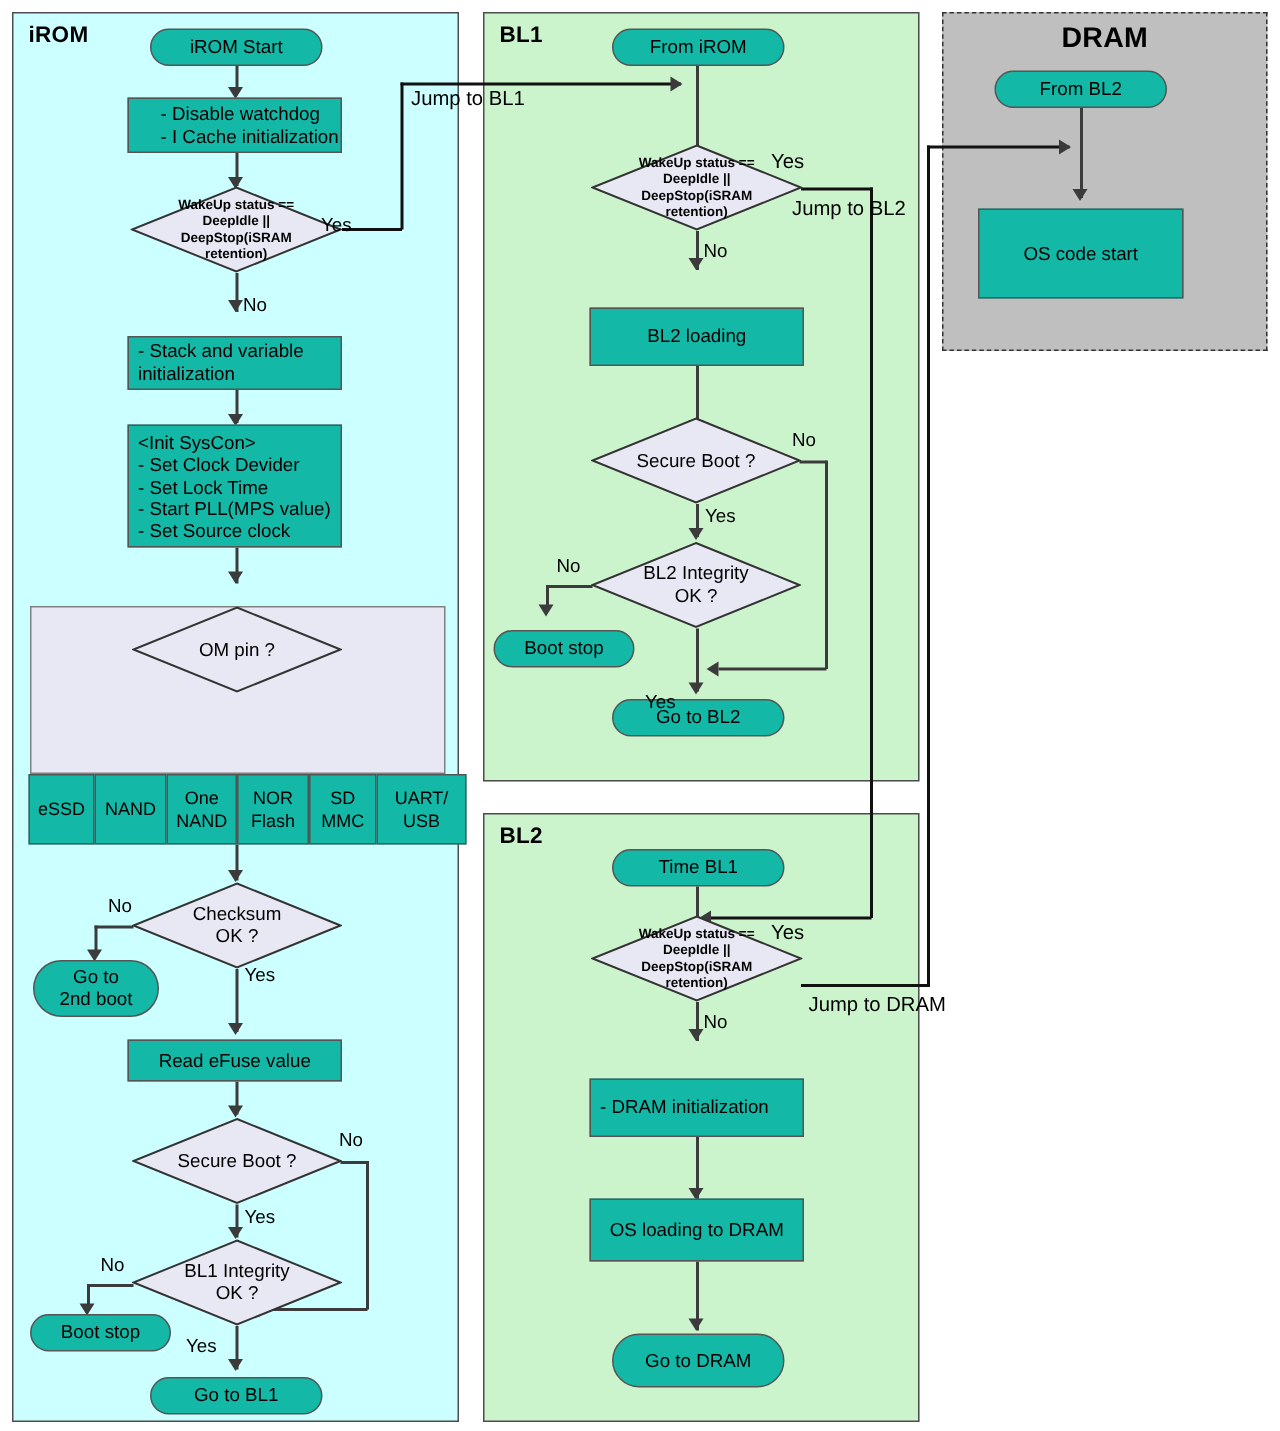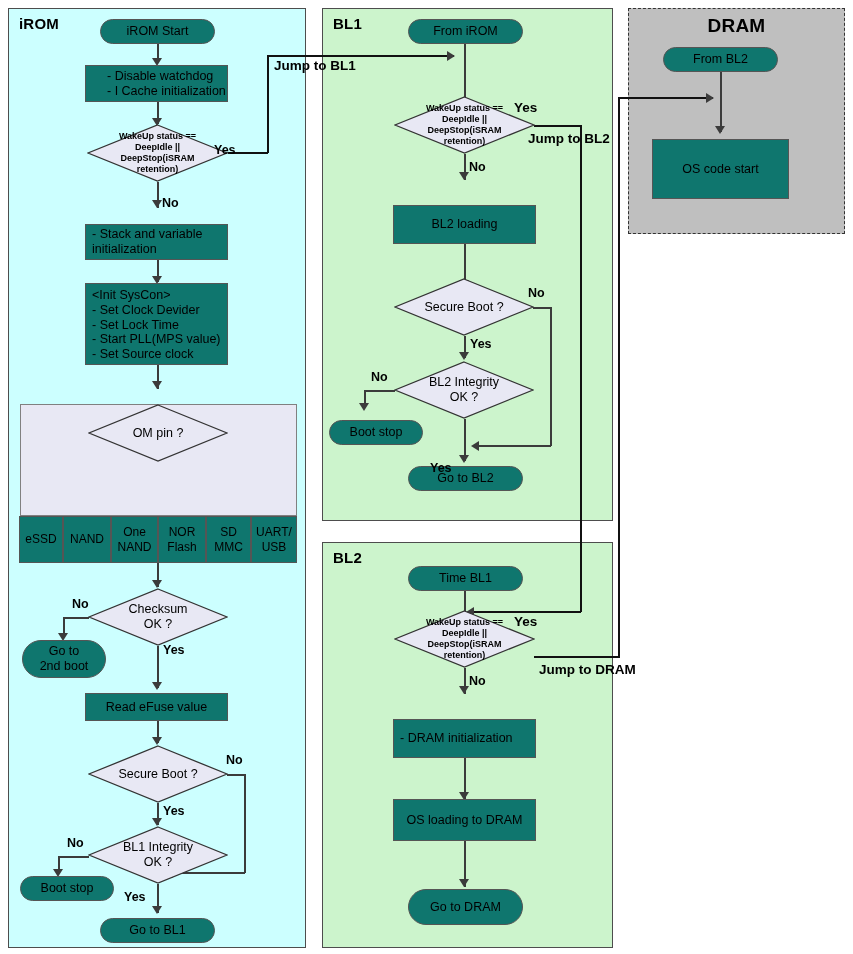--- a/index.html
+++ b/index.html
@@ -50,21 +50,21 @@
     letter-spacing: .2px;
   }
   .sec-label.center {
     left: 0; right: 0; text-align: center;
     font-size: 19px;
   }
   
   .node {
     position: absolute;
     box-sizing: border-box;
-    background: #0f766e;
+    background: #14b8a6;
     border: 1px solid #555;
     color: #000;
     display: flex;
     align-items: center;
     justify-content: center;
     text-align: center;
     line-height: 1.18;
     font-size: 12.5px;
     white-space: pre-line;
     z-index: 5;
@@ -131,21 +131,20 @@
     border-bottom: 5px solid transparent;
     border-right: 8px solid #3b3b3b;
   }
   
   .elabel {
     position: absolute;
     font-size: 12.5px;
     color: #000;
     z-index: 6;
     white-space: nowrap;
-    font-weight: bold;
   }
   .elabel.big { font-size: 13.5px; }
   
   .watermark {
     position: absolute;
     left: 533px; top: 919px;
     font-family: "Liberation Serif", serif;
     font-size: 18px;
     color: #dedede;
     letter-spacing: 1.2px;
@@ -230,21 +229,21 @@
   <div class="arrow down" style="left:272px; top:505px;"></div>
 
   <div class="node rect" style="left:19px; top:516px; width:44px; height:47px; font-size:12px;">eSSD</div>
   <div class="node rect" style="left:63px; top:516px; width:48px; height:47px; font-size:12px;">NAND</div>
   <div class="node rect" style="left:111px; top:516px; width:47px; height:47px; font-size:12px;">One
 NAND</div>
   <div class="node rect" style="left:158px; top:516px; width:48px; height:47px; font-size:12px;">NOR
 Flash</div>
   <div class="node rect" style="left:206px; top:516px; width:45px; height:47px; font-size:12px;">SD
 MMC</div>
-  <div class="node rect" style="left:251px; top:516px; width:46px; height:47px; font-size:12px;">UART/
+  <div class="node rect" style="left:251px; top:516px; width:60px; height:47px; font-size:12px;">UART/
 USB</div>
 
   <div class="edge v" style="left:157px; top:563px; height:24px;"></div>
   <div class="arrow down" style="left:152px; top:580px;"></div>
 
   <div class="diamond" style="left:88px; top:588px; width:140px; height:58px;">
     <svg class="dshape" viewBox="0 0 140 58" preserveAspectRatio="none">
       <polygon points="70,1 139,29 70,57 1,29" fill="#e8e8f4" stroke="#333" stroke-width="1.3"></polygon>
     </svg>
     <div class="dtext">Checksum

